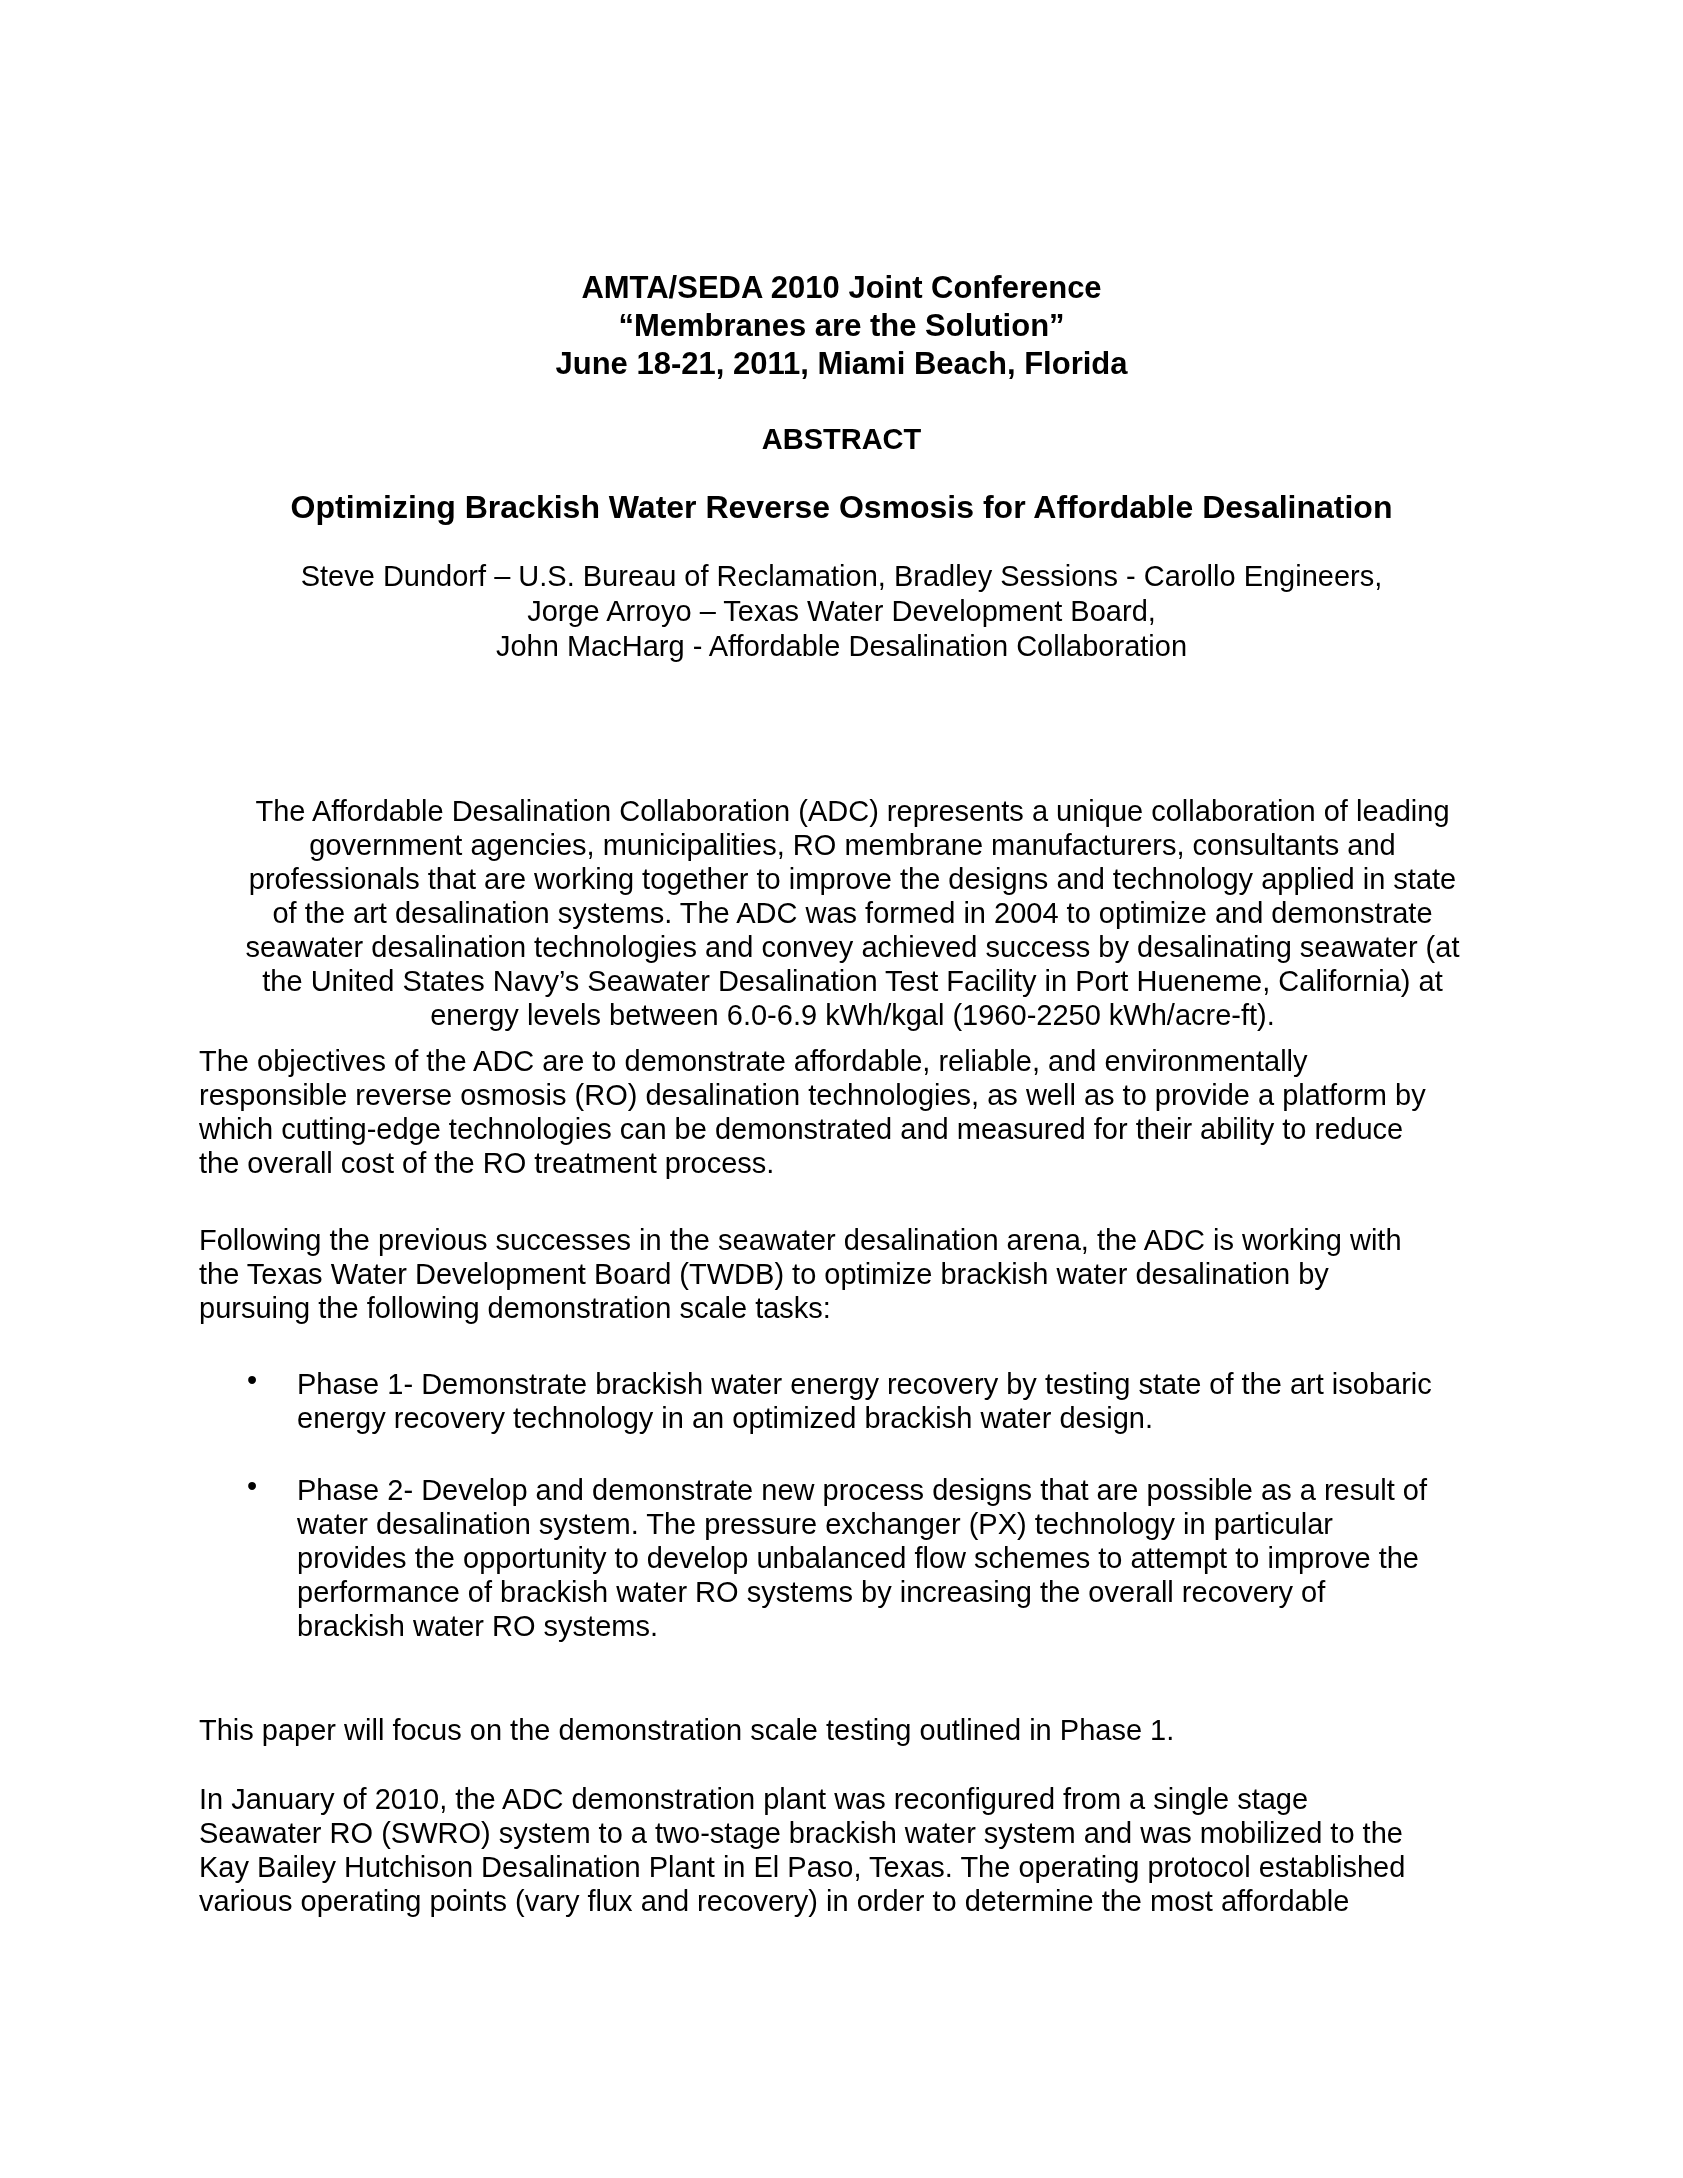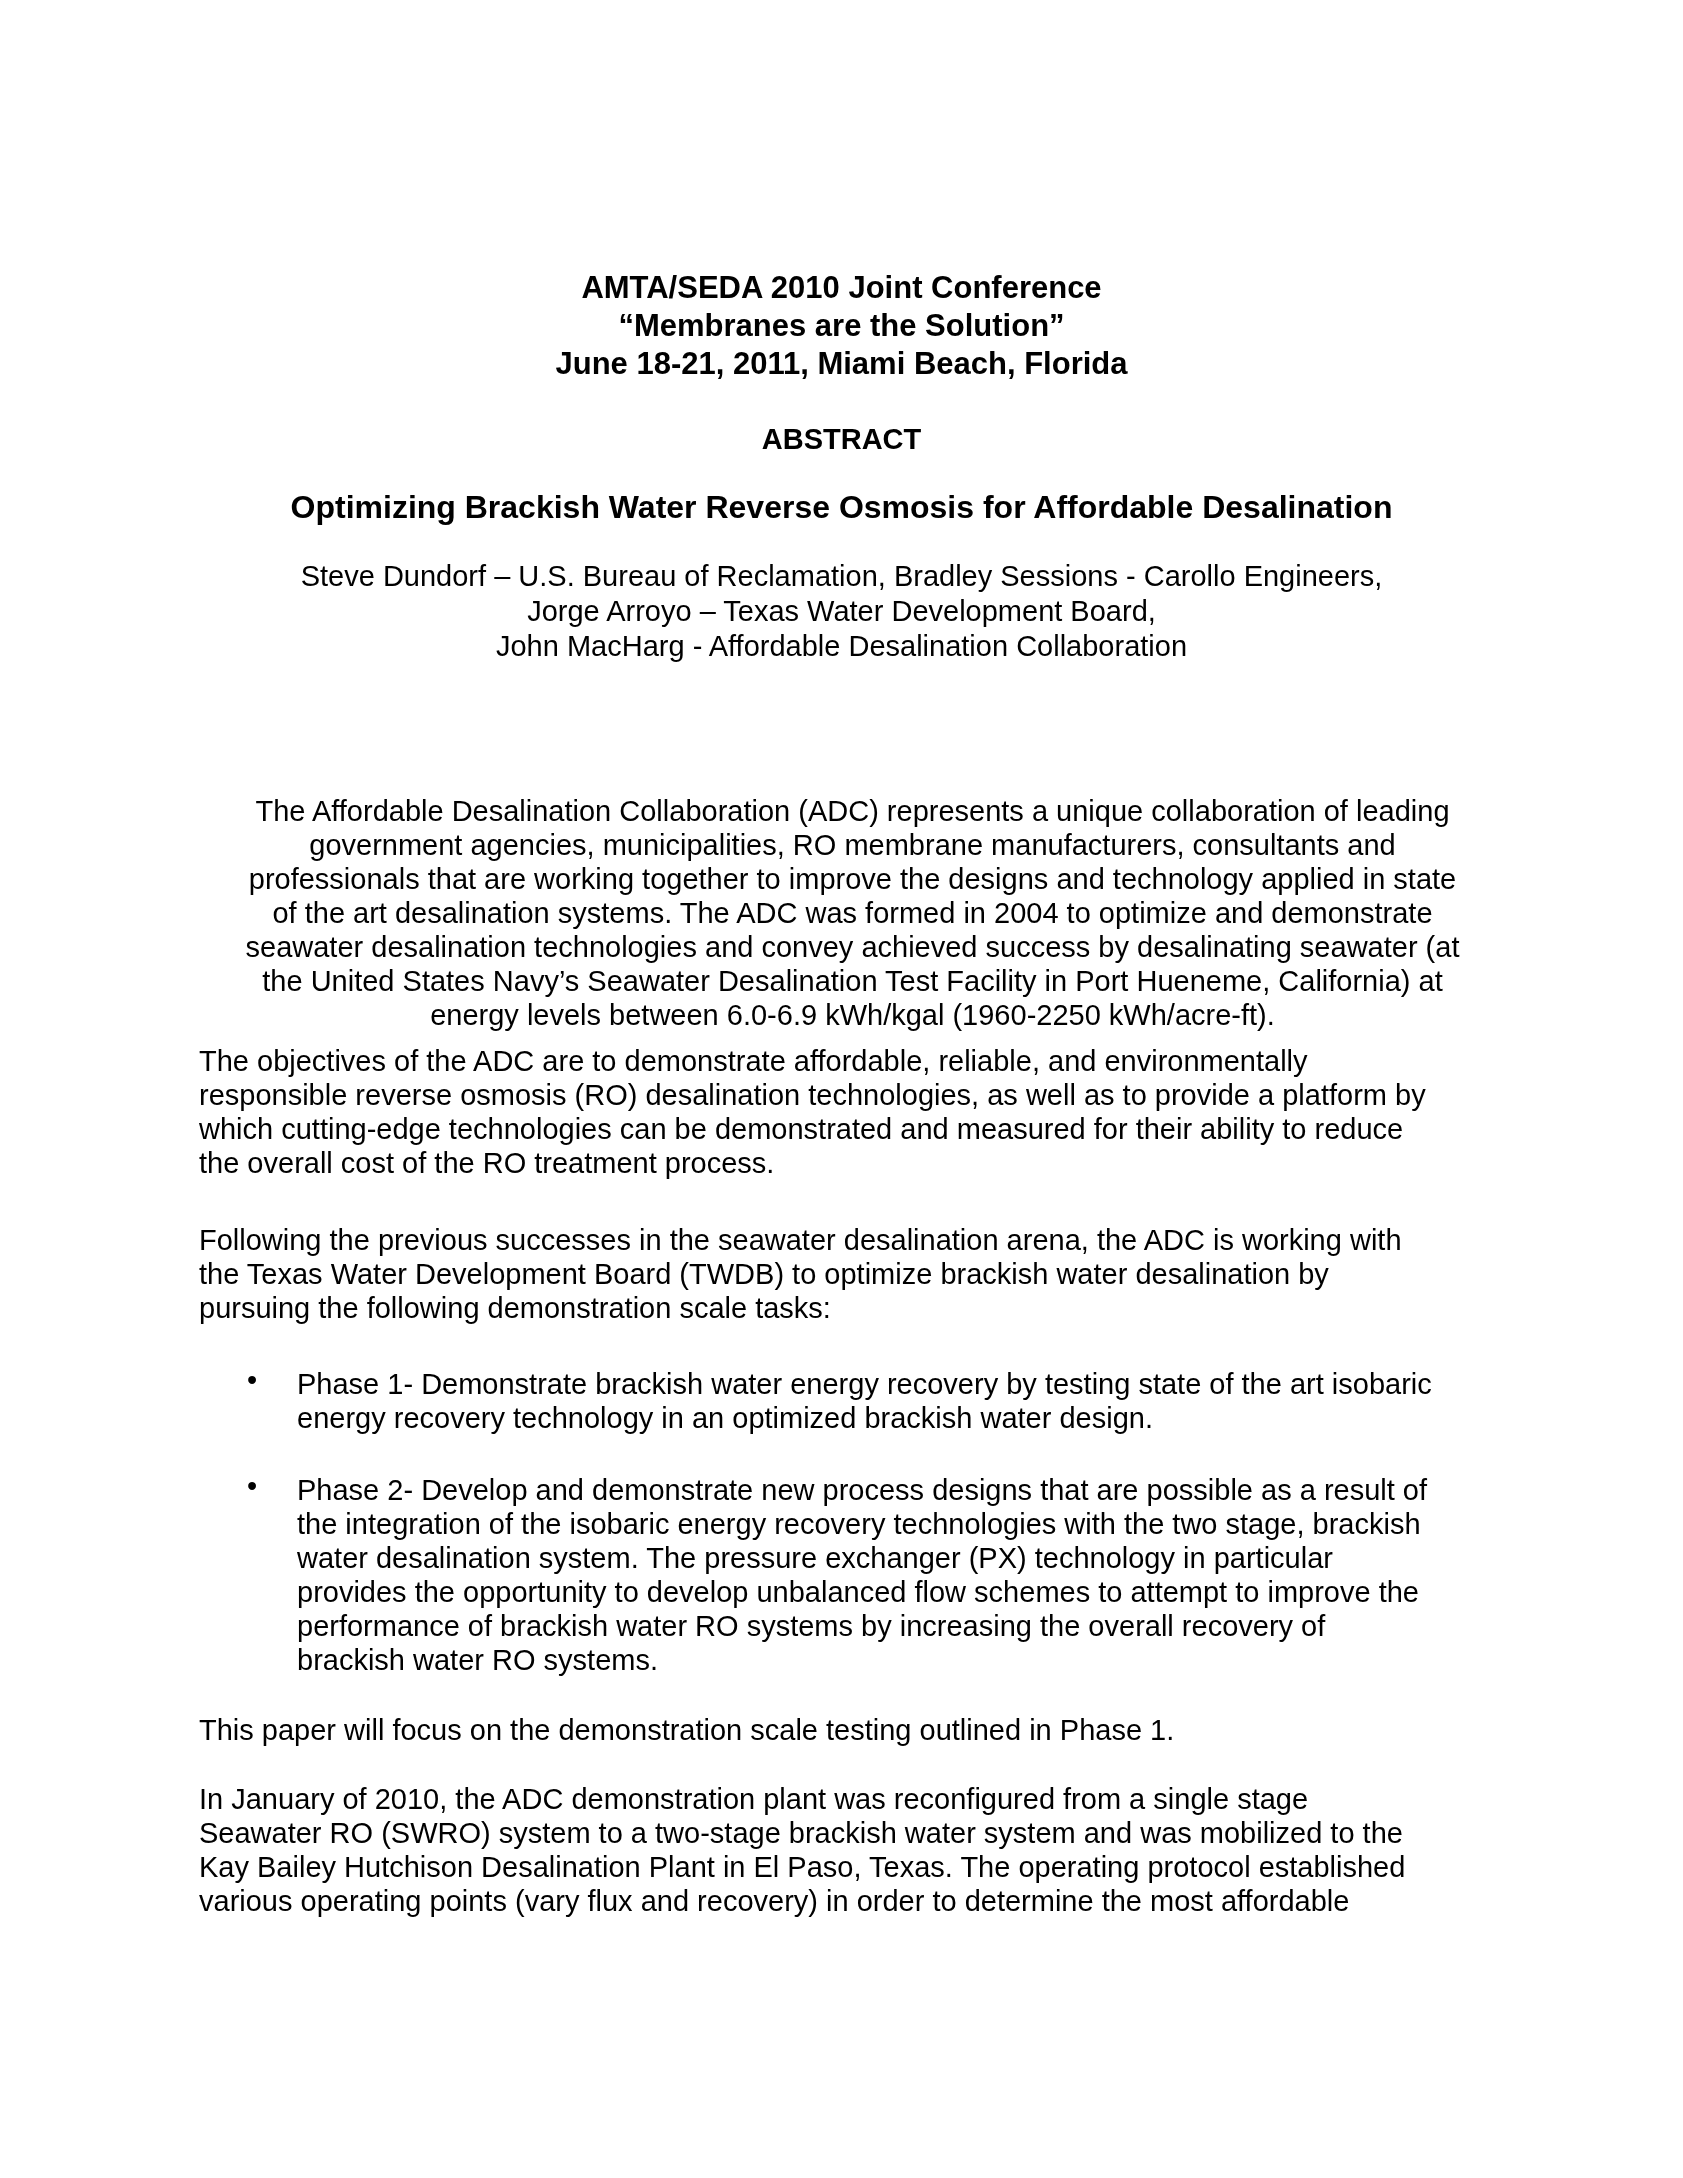--- a/index.html
+++ b/index.html
@@ -74,21 +74,20 @@
     <div class="bullet-text">
       <div>Phase 1- Demonstrate brackish water energy recovery by testing state of the art isobaric</div>
       <div>energy recovery technology in an optimized brackish water design.</div>
     </div>
   </div>
 
   <div class="bullet-item" style="top:1469px;">
     <span class="bullet-dot">•</span>
     <div class="bullet-text">
       <div>Phase 2- Develop and demonstrate new process designs that are possible as a result of</div>
-      <div>the integration of the isobaric energy recovery technologies with the two stage, brackish</div>
       <div>water desalination system. The pressure exchanger (PX) technology in particular</div>
       <div>provides the opportunity to develop unbalanced flow schemes to attempt to improve the</div>
       <div>performance of brackish water RO systems by increasing the overall recovery of</div>
       <div>brackish water RO systems.</div>
     </div>
   </div>
 
   <div class="para" style="top:1713px;">
     <div>This paper will focus on the demonstration scale testing outlined in Phase 1.</div>
   </div>

